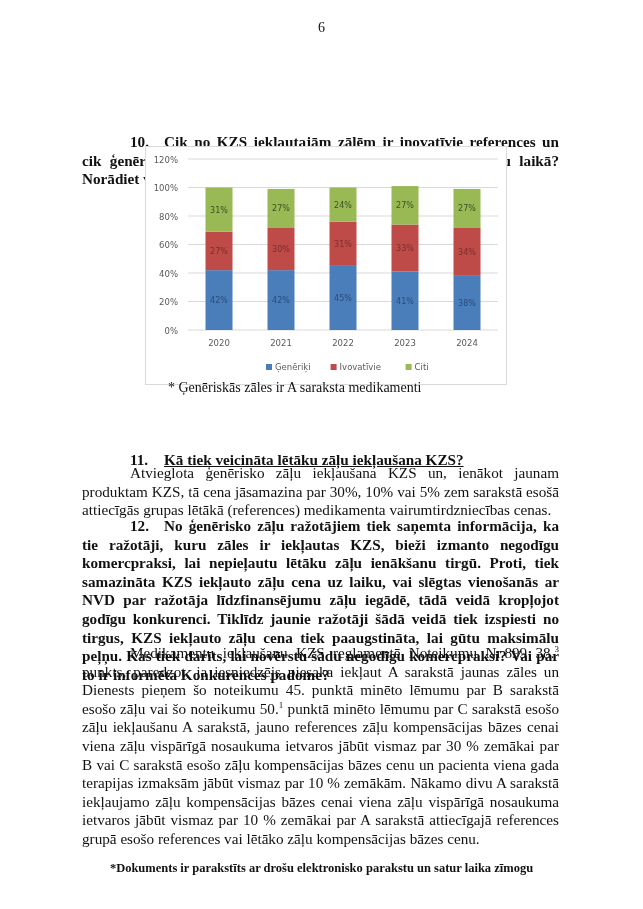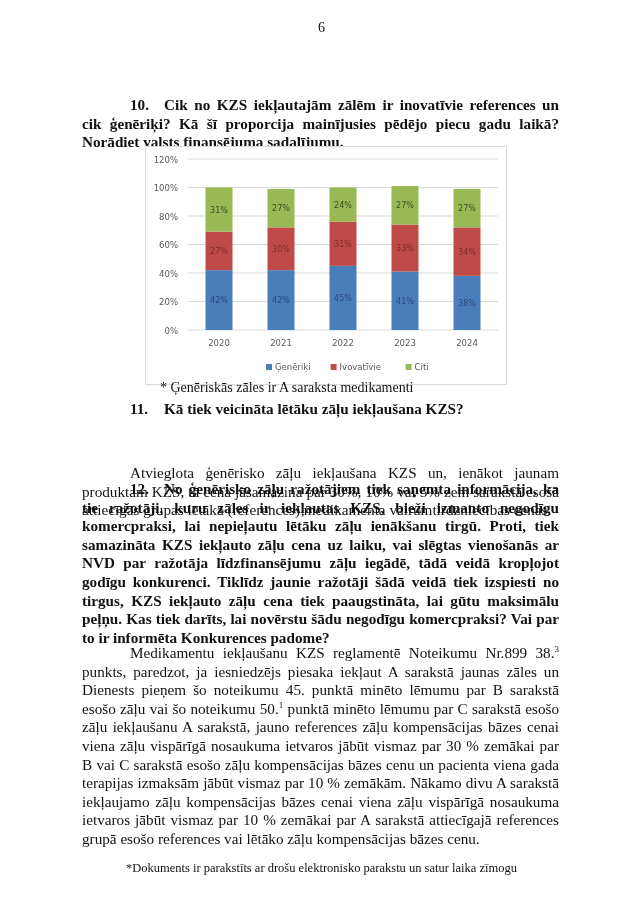--- a/index.html
+++ b/index.html
@@ -2,24 +2,24 @@
 <html><head>
 <meta charset="utf-8">
 <style>
   html, body { margin: 0; padding: 0; background: #ffffff; }
   body { width: 643px; height: 909px; position: relative; overflow: hidden;
          font-family: "Liberation Serif", serif; color: #111; }
   .page-num { position: absolute; top: 20px; left: 0; width: 643px; text-align: center; font-size: 14px; }
   .block { position: absolute; left: 82px; width: 477px; font-size: 15.2px; line-height: 18.6px; text-align: justify; }
   .bold { font-weight: bold; }
   .indent { text-indent: 48px; }
-  .qnum { display: inline-block; width: 34px; text-indent: 0; }
+  .qnum { display: inline-block; width: 34px; text-indent: 0; margin-top: 37px; }
   .chart-frame { position: absolute; left: 145px; top: 146px; width: 360px; height: 237px; border: 1px solid #d9d9d9; background: #fff; }
-  .chart-note { position: absolute; left: 160px; top: 380px; font-size: 14px; }
-  .footer { position: absolute; top: 861px; left: 0; width: 643px; text-align: center; font-size: 12.5px; }
+  .chart-note { position: absolute; left: 168px; top: 380px; font-size: 14px; }
+  .footer { position: absolute; top: 861px; left: 0; width: 643px; text-align: center; font-size: 12.5px; font-weight: bold; }
   svg text { font-family: "DejaVu Sans", sans-serif; }
   sup { font-size: 9px; line-height: 0; }
 </style>
 </head>
 <body>
 
 <div class="page-num">6</div>
 
 <div class="block bold indent" style="top:96px;">
   <span class="qnum">10.</span><span>Cik no KZS iekļautajām zālēm ir inovatīvie references un cik ģenēriķi? Kā šī proporcija mainījusies pēdējo piecu gadu laikā? Norādiet valsts finansējuma sadalījumu.</span>
@@ -80,21 +80,21 @@
       <text x="129" y="223" font-size="8.5" fill="#595959">Ģenēriķi</text>
       <rect x="184.6" y="217" width="6" height="6" fill="#be4b48"></rect>
       <text x="193.6" y="223" font-size="8.5" fill="#595959">Ivovatīvie</text>
       <rect x="259.6" y="217" width="6" height="6" fill="#98b954"></rect>
       <text x="268.6" y="223" font-size="8.5" fill="#595959">Citi</text>
     </svg>
 </div>
 
 <div class="chart-note">* Ģenēriskās zāles ir A saraksta medikamenti</div>
 
-<div class="block bold indent" style="top:400px;">
+<div class="block bold indent" style="top:414px;text-decoration:underline;">
   <span class="qnum">11.</span><span>Kā tiek veicināta lētāku zāļu iekļaušana KZS?</span>
 </div>
 <div class="block indent" style="top:448px;margin-top:16px;">Atvieglota ģenērisko zāļu iekļaušana KZS un, ienākot jaunam produktam KZS, tā cena jāsamazina par 30%, 10% vai 5% zem sarakstā esošā attiecīgās grupas lētākā (references) medikamenta vairumtirdzniecības cenas.</div>
 
 <div class="block bold indent" style="top:480px;">
   <span class="qnum">12.</span><span>No ģenērisko zāļu ražotājiem tiek saņemta informācija, ka tie ražotāji, kuru zāles ir iekļautas KZS, bieži izmanto negodīgu komercpraksi, lai nepieļautu lētāku zāļu ienākšanu tirgū. Proti, tiek samazināta KZS iekļauto zāļu cena uz laiku, vai slēgtas vienošanās ar NVD par ražotāja līdzfinansējumu zāļu iegādē, tādā veidā kropļojot godīgu konkurenci. Tiklīdz jaunie ražotāji šādā veidā tiek izspiesti no tirgus, KZS iekļauto zāļu cena tiek paaugstināta, lai gūtu maksimālu peļņu. Kas tiek darīts, lai novērstu šādu negodīgu komercpraksi? Vai par to ir informēta Konkurences padome?</span>
 </div>
 <div class="block indent" style="top:644px;">
   <span>Medikamentu iekļaušanu KZS reglamentē Noteikumu Nr.899 38.</span><sup>3</sup><span> punkts, paredzot, ja iesniedzējs piesaka iekļaut A sarakstā jaunas zāles un Dienests pieņem šo noteikumu 45. punktā minēto lēmumu par B sarakstā esošo zāļu vai šo noteikumu 50.</span><sup>1</sup><span> punktā minēto lēmumu par C sarakstā esošo zāļu iekļaušanu A sarakstā, jauno references zāļu kompensācijas bāzes cenai viena zāļu vispārīgā nosaukuma ietvaros jābūt vismaz par 30 % zemākai par B vai C sarakstā esošo zāļu kompensācijas bāzes cenu un pacienta viena gada terapijas izmaksām jābūt vismaz par 10 % zemākām. Nākamo divu A sarakstā iekļaujamo zāļu kompensācijas bāzes cenai viena zāļu vispārīgā nosaukuma ietvaros jābūt vismaz par 10 % zemākai par A sarakstā attiecīgajā references grupā esošo references vai lētāko zāļu kompensācijas bāzes cenu.</span>
 </div>

